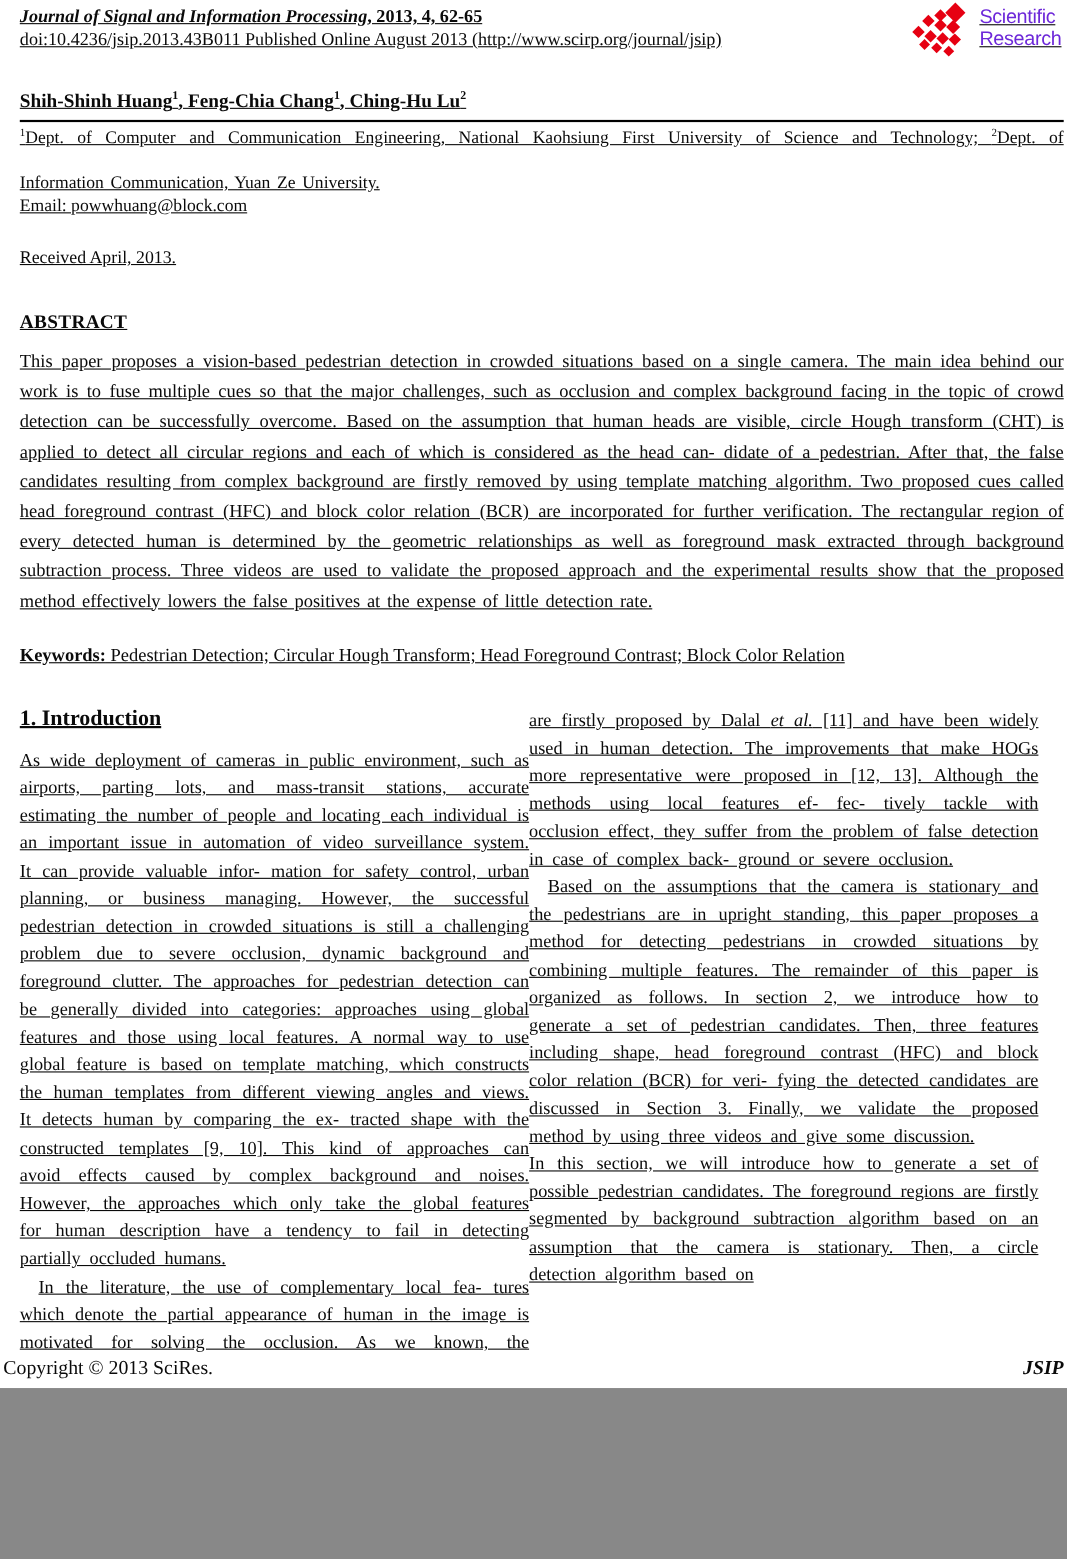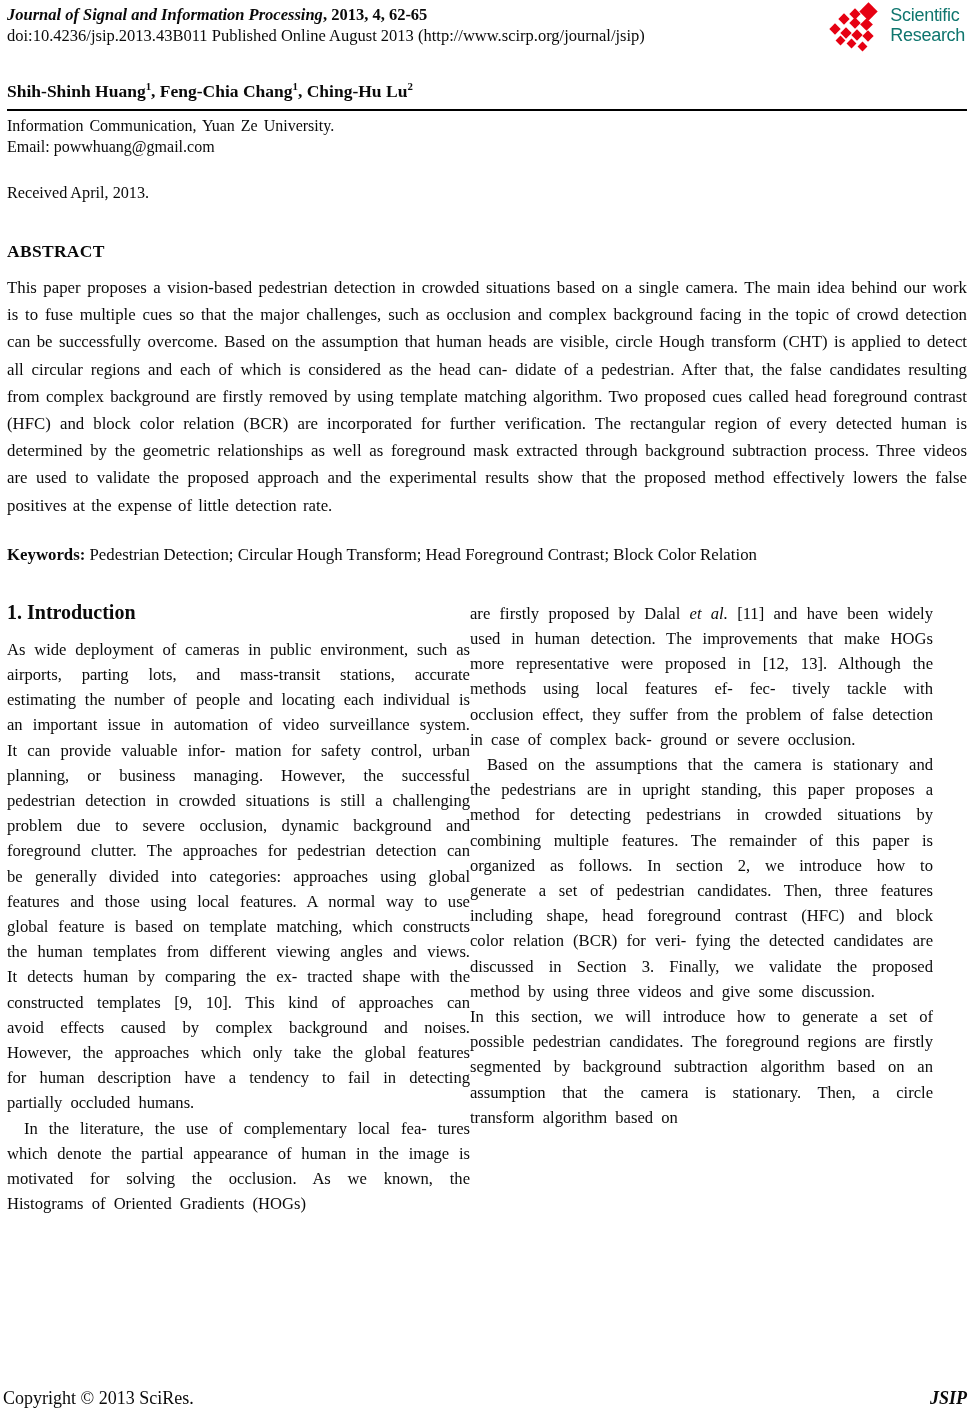--- a/index.html
+++ b/index.html
@@ -1,26 +1,27 @@
 <!DOCTYPE html>
 <html><head>
 <meta charset="utf-8">
 <style>
   * { box-sizing: border-box; }
   html, body { margin: 0; padding: 0; background: #888; }
   .page {
     position: relative;
     width: 970px;
-    height: 1417px;
+    height: 1262px;
     margin: 0 auto;
     background: #ffffff;
     color: #0a0a0a;
     font-family: "Liberation Serif", serif;
     overflow: hidden;
-    padding: 4px 3px 0 7px;
+    padding: 4px 3px 0 18px;
+    text-decoration: underline;
   }
 
   
   .hdr { display: flex; justify-content: space-between; align-items: flex-start; }
   .hdr-text { font-size: 16.5px; line-height: 21px; }
   .journal-name { font-weight: bold; font-style: italic; }
   .journal-meta { font-weight: bold; }
   .doi-line { font-weight: normal; }
 
   .logo { display: flex; gap: 9px; align-items: flex-start; margin-top: 1px; padding-right: 2px; }
@@ -99,61 +100,64 @@
         <div class="diamond" style="left: 20px; top: 14px; width: 8px; height: 8px; background: rgb(230, 0, 18);"></div>
         <div class="diamond" style="left: 31px; top: 15px; width: 9px; height: 9px; background: rgb(230, 0, 18);"></div>
         <div class="diamond" style="left: 0px; top: 20px; width: 8px; height: 8px; background: rgb(230, 0, 18);"></div>
         <div class="diamond" style="left: 11px; top: 24px; width: 8px; height: 8px; background: rgb(230, 0, 18);"></div>
         <div class="diamond" style="left: 22px; top: 26px; width: 8px; height: 8px; background: rgb(230, 0, 18);"></div>
         <div class="diamond" style="left: 33px; top: 27px; width: 8px; height: 8px; background: rgb(230, 0, 18);"></div>
         <div class="diamond" style="left: 6px; top: 32px; width: 7px; height: 7px; background: rgb(230, 0, 18);"></div>
         <div class="diamond" style="left: 17px; top: 35px; width: 7px; height: 7px; background: rgb(230, 0, 18);"></div>
         <div class="diamond" style="left: 28px; top: 38px; width: 7px; height: 7px; background: rgb(230, 0, 18);"></div>
       </div>
-      <div class="logo-wordmark" style="color: #0f766e;">
+      <div class="logo-wordmark" style="color: #6d28d9;">
         <div>Scientific</div>
         <div>Research</div>
       </div>
     </div>
   </div>
 
 
   <div class="authors">
     <span>Shih-Shinh Huang</span><sup>1</sup><span>, Feng-Chia Chang</span><sup>1</sup><span>, Ching-Hu Lu</span><sup>2</sup>
   </div>
 
   <hr class="author-rule">
 
   <div class="affil">
+    <div class="affil-line just-force">
+      <sup>1</sup><span>Dept. of Computer and Communication Engineering, National Kaohsiung First University of Science and Technology; </span><sup>2</sup><span>Dept. of</span>
+    </div>
     <div class="affil-line">
       <span>Information Communication, Yuan Ze University.</span>
     </div>
   </div>
-  <div class="email-line">Email: powwhuang@gmail.com</div>
+  <div class="email-line">Email: powwhuang@block.com</div>
 
   <div class="received">Received April, 2013.</div>
 
   <div class="abs-heading">ABSTRACT</div>
   <div class="abs-body">This paper proposes a vision-based pedestrian detection in crowded situations based on a single camera. The main idea behind our work is to fuse multiple cues so that the major challenges, such as occlusion and complex background facing in the topic of crowd detection can be successfully overcome. Based on the assumption that human heads are visible, circle Hough transform (CHT) is applied to detect all circular regions and each of which is considered as the head can- didate of a pedestrian. After that, the false candidates resulting from complex background are firstly removed by using template matching algorithm. Two proposed cues called head foreground contrast (HFC) and block color relation (BCR) are incorporated for further verification. The rectangular region of every detected human is determined by the geometric relationships as well as foreground mask extracted through background subtraction process. Three videos are used to validate the proposed approach and the experimental results show that the proposed method effectively lowers the false positives at the expense of little detection rate.</div>
 
   <div class="keywords">
     <b>Keywords:</b><span> Pedestrian Detection; Circular Hough Transform; Head Foreground Contrast; Block Color Relation</span>
   </div>
 
   <div class="cols">
     <div class="col">
       <h2>1. Introduction</h2>
       <p>As wide deployment of cameras in public environment, such as airports, parting lots, and mass-transit stations, accurate estimating the number of people and locating each individual is an important issue in automation of video surveillance system. It can provide valuable infor- mation for safety control, urban planning, or business managing. However, the successful pedestrian detection in crowded situations is still a challenging problem due to severe occlusion, dynamic background and foreground clutter. The approaches for pedestrian detection can be generally divided into categories: approaches using global features and those using local features. A normal way to use global feature is based on template matching, which constructs the human templates from different viewing angles and views. It detects human by comparing the ex- tracted shape with the constructed templates [9, 10]. This kind of approaches can avoid effects caused by complex background and noises. However, the approaches which only take the global features for human description have a tendency to fail in detecting partially occluded humans.</p>
       <p class="indent">In the literature, the use of complementary local fea- tures which denote the partial appearance of human in the image is motivated for solving the occlusion. As we known, the Histograms of Oriented Gradients (HOGs)</p>
     </div>
 
     <div class="col">
       <p><span>are firstly proposed by Dalal </span><span class="ital">et al.</span><span> [11] and have been widely used in human detection. The improvements that make HOGs more representative were proposed in [12, 13]. Although the methods using local features ef- fec- tively tackle with occlusion effect, they suffer from the problem of false detection in case of complex back- ground or severe occlusion.</span></p>
       <p class="indent">Based on the assumptions that the camera is stationary and the pedestrians are in upright standing, this paper proposes a method for detecting pedestrians in crowded situations by combining multiple features. The remainder of this paper is organized as follows. In section 2, we introduce how to generate a set of pedestrian candidates. Then, three features including shape, head foreground contrast (HFC) and block color relation (BCR) for veri- fying the detected candidates are discussed in Section 3. Finally, we validate the proposed method by using three videos and give some discussion.</p>
-      <p>In this section, we will introduce how to generate a set of possible pedestrian candidates. The foreground regions are firstly segmented by background subtraction algorithm based on an assumption that the camera is stationary. Then, a circle transform algorithm based on</p>
+      <p>In this section, we will introduce how to generate a set of possible pedestrian candidates. The foreground regions are firstly segmented by background subtraction algorithm based on an assumption that the camera is stationary. Then, a circle detection algorithm based on</p>
     </div>
   </div>
 
   <div class="footer">
     <span>Copyright © 2013 SciRes.</span>
     <span class="jabbr">JSIP</span>
   </div>
 
 </div>
 

